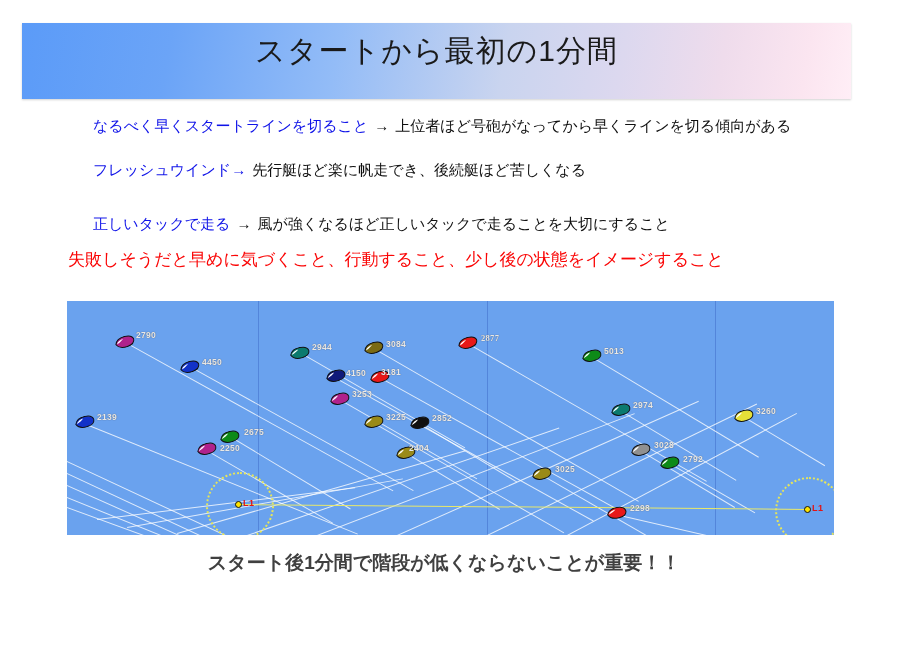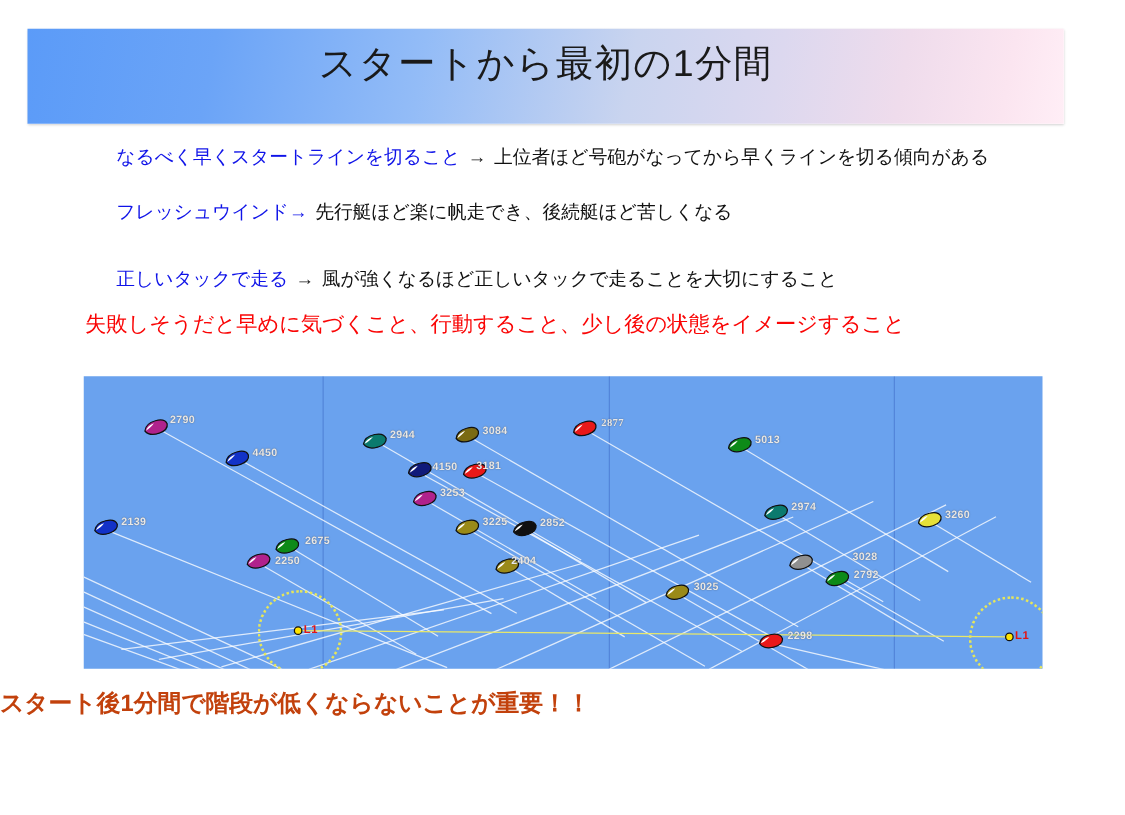--- a/index.html
+++ b/index.html
@@ -145,24 +145,24 @@
     white-space: nowrap;
     text-shadow: 0 0 1px rgba(60,60,60,0.8);
   }
 
   
   #bottom-caption {
     position: absolute;
     left: 0;
     right: 12px;
     top: 550px;
-    text-align: left;
+    text-align: center;
     font-size: 19px;
     font-weight: bold;
-    color: #c2410c;
+    color: #404040;
     white-space: nowrap;
   }
 </style>
 </head>
 <body>
 
 <div id="title-banner">
   <div id="title-text">スタートから最初の1分間</div>
 </div>
 
@@ -343,21 +343,21 @@
         <path d="M2.4 6 C4.2 3.6 7.2 2.4 10.2 2.4 C8 4 6 5.2 2.4 6 Z" fill="#ffffff"></path>
       </svg>
     </div>
     <div class="boat-label" style="left: 689px; top: 105px;">3260</div>
     <div class="boat" style="left: 563px; top: 143px; transform: rotate(-16deg);">
       <svg width="21" height="12" viewBox="0 0 21 12">
         <path d="M1.5 6 C3 2.4 7 0.6 12 0.8 C16.5 1 19.8 3 20.2 6 C19.8 9 16.5 11 12 11.2 C7 11.4 3 9.6 1.5 6 Z" fill="#909090" stroke="#101010" stroke-width="1"></path>
         <path d="M2.4 6 C4.2 3.6 7.2 2.4 10.2 2.4 C8 4 6 5.2 2.4 6 Z" fill="#ffffff"></path>
       </svg>
     </div>
-    <div class="boat-label" style="left: 587px; top: 139px; margin-left: 28px;">3028</div>
+    <div class="boat-label" style="left: 587px; top: 139px;">3028</div>
     <div class="boat" style="left: 592px; top: 156px; transform: rotate(-16deg);">
       <svg width="21" height="12" viewBox="0 0 21 12">
         <path d="M1.5 6 C3 2.4 7 0.6 12 0.8 C16.5 1 19.8 3 20.2 6 C19.8 9 16.5 11 12 11.2 C7 11.4 3 9.6 1.5 6 Z" fill="#0d8a18" stroke="#101010" stroke-width="1"></path>
         <path d="M2.4 6 C4.2 3.6 7.2 2.4 10.2 2.4 C8 4 6 5.2 2.4 6 Z" fill="#ffffff"></path>
       </svg>
     </div>
     <div class="boat-label" style="left: 616px; top: 153px;">2792</div>
     <div class="boat" style="left: 464px; top: 167px; transform: rotate(-16deg);">
       <svg width="21" height="12" viewBox="0 0 21 12">
         <path d="M1.5 6 C3 2.4 7 0.6 12 0.8 C16.5 1 19.8 3 20.2 6 C19.8 9 16.5 11 12 11.2 C7 11.4 3 9.6 1.5 6 Z" fill="#9a8a18" stroke="#101010" stroke-width="1"></path>

